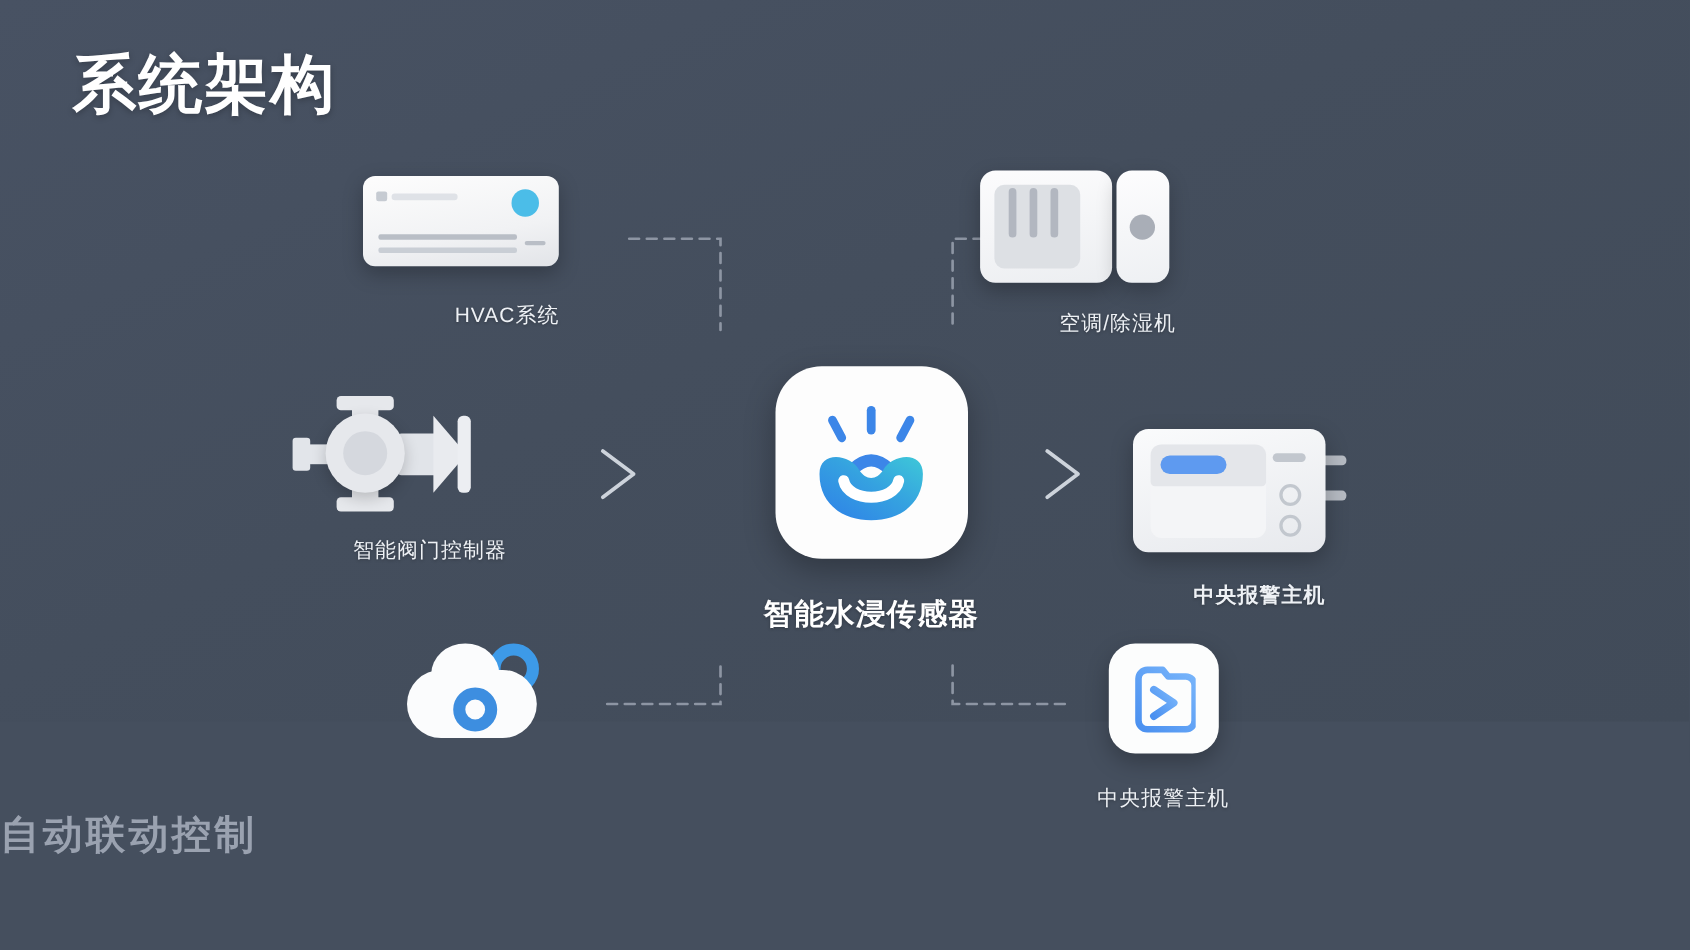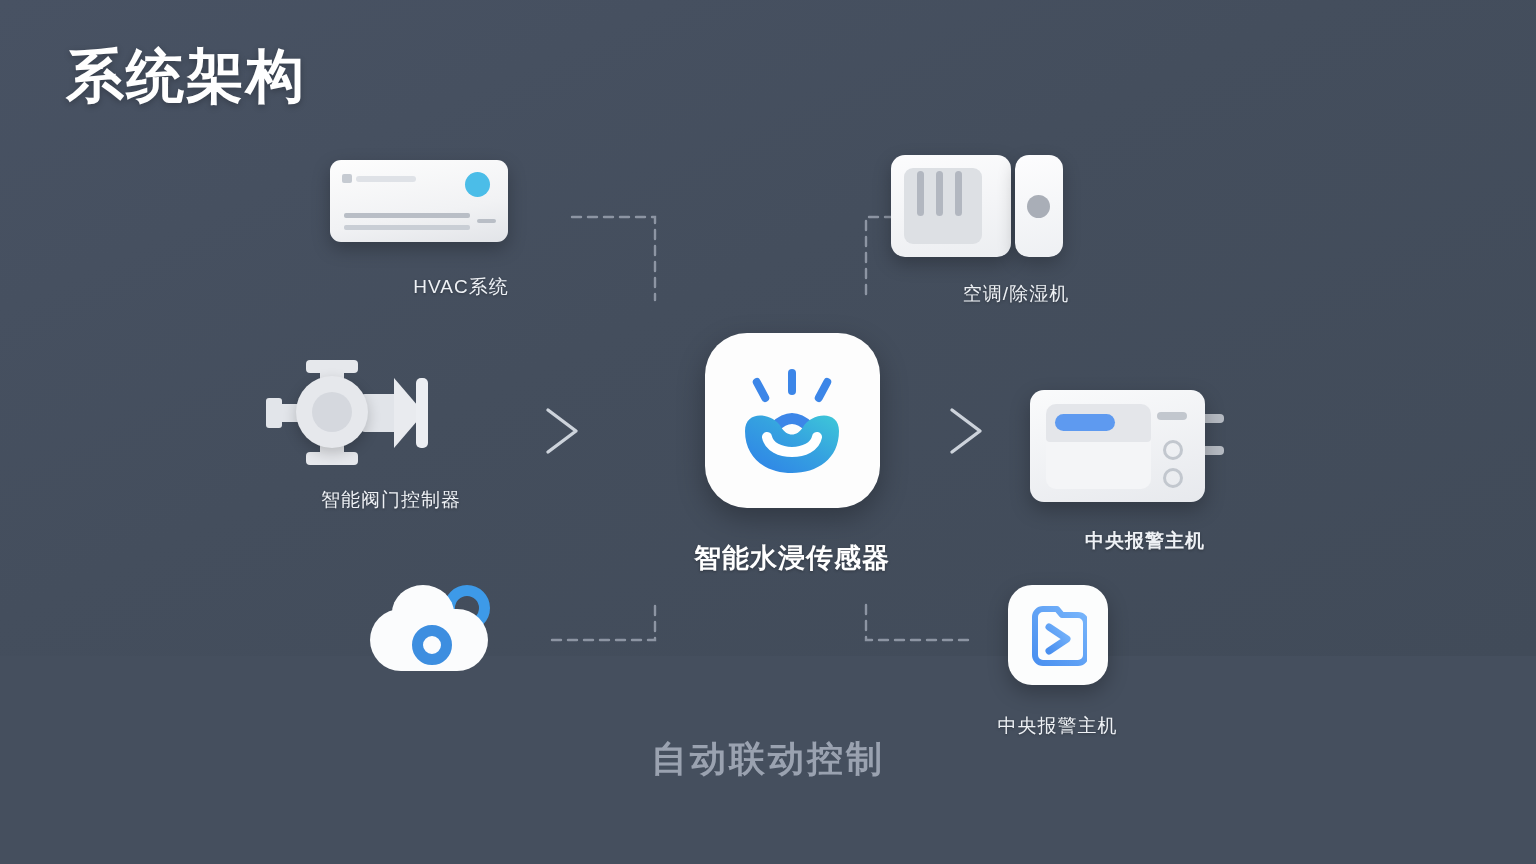--- a/index.html
+++ b/index.html
@@ -306,16 +306,16 @@
           </defs>
           <path d="M 6 14 a8 8 0 0 1 8-8 h14 l5 6 h16 a8 8 0 0 1 8 8 v32 a8 8 0 0 1 -8 8
                    H14 a8 8 0 0 1 -8-8 Z" fill="none" stroke="url(#doc)" stroke-width="6" stroke-linejoin="round"></path>
           <polyline points="20,24 38,36 20,48" fill="none" stroke="url(#doc)" stroke-width="7" stroke-linecap="round" stroke-linejoin="round"></polyline>
         </svg>
       </div>
     </div>
     <div class="caption">中央报警主机</div>
   </div>
 
-  <div style="position:absolute; left:0; right:0; top:735px; text-align:center;
+  <div style="position:absolute; left:0; right:0; top:735px; text-align:left;
               font-size:36px; font-weight:700; color:#9aa2b0; letter-spacing:3px;">自动联动控制</div>
 
 </div>
 
 </body></html>

